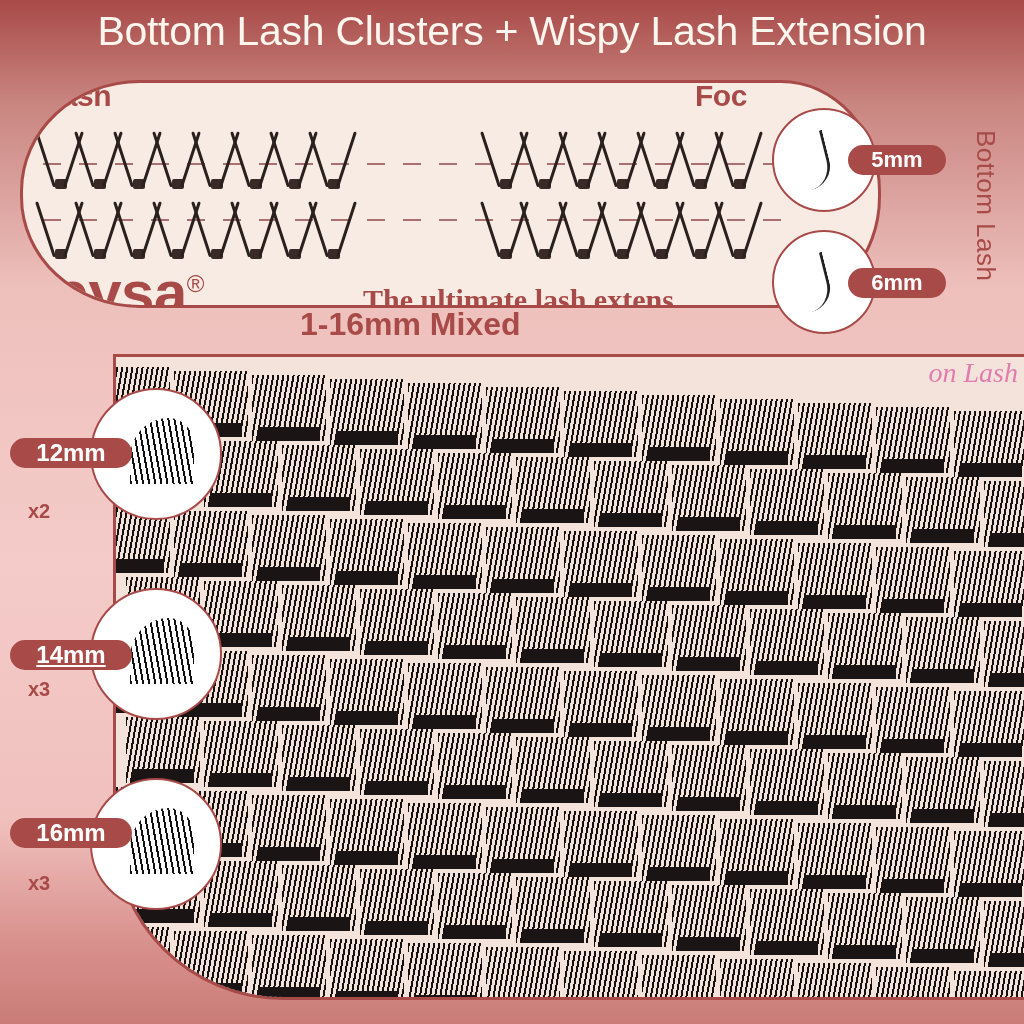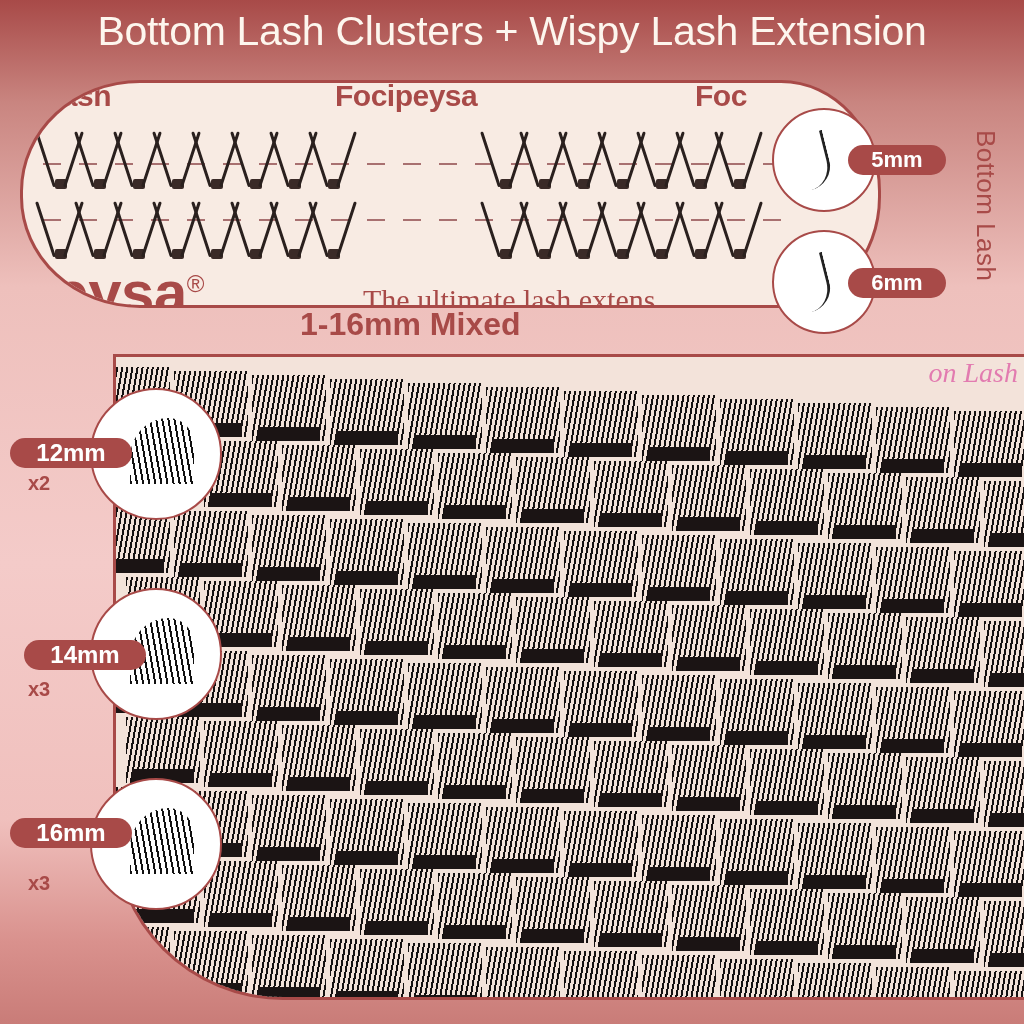--- a/index.html
+++ b/index.html
@@ -5,21 +5,21 @@
   html,body{margin:0;padding:0;}
   body{width:1024px;height:1024px;overflow:hidden;position:relative;
     font-family:"Liberation Sans",sans-serif;
     background:linear-gradient(180deg,#a84a48 0%,#c98580 10%,#eec0bc 28%,#f4cbc9 55%,#f0c0bd 80%,#d9918d 92%,#c97c78 100%);}
   .title{position:absolute;left:0;top:8px;width:1024px;text-align:center;color:#fdf6ee;font-size:41px;letter-spacing:-0.3px;}
   
   .top-card{position:absolute;left:20px;top:80px;width:855px;height:222px;background:#f8ebe3;
     border:3px solid #a84a48;border-radius:120px 100px 100px 120px/111px;overflow:hidden;}
   .brand{position:absolute;color:#a84a48;font-weight:bold;font-size:30px;letter-spacing:-0.5px;}
   .brand.big{font-size:60px;bottom:-22px;left:-20px;}
-  .tagline{position:absolute;color:#a84a48;font-family:"Liberation Serif",serif;font-weight:normal;font-size:30px;bottom:-12px;left:340px;}
+  .tagline{position:absolute;color:#a84a48;font-family:"Liberation Serif",serif;font-weight:bold;font-size:30px;bottom:-12px;left:340px;}
   .strip-row{position:absolute;left:20px;height:70px;display:flex;gap:3px;}
   .lash-v{width:36px;height:66px;position:relative;}
   .lash-v::before,.lash-v::after{content:"";position:absolute;bottom:4px;width:3px;height:58px;background:#2a201e;border-radius:2px;}
   .lash-v::before{left:10px;transform:rotate(-18deg);transform-origin:bottom;}
   .lash-v::after{left:20px;transform:rotate(18deg);transform-origin:bottom;}
   .lash-v .b{position:absolute;bottom:2px;left:12px;width:12px;height:10px;background:#3a2a27;border-radius:2px;}
   .dash{position:absolute;height:2px;background:repeating-linear-gradient(90deg,#a87070 0 18px,transparent 18px 36px);}
   .sample-circle{position:absolute;width:100px;height:100px;border-radius:50%;background:#fff;border:2px solid #a84a48;}
   .sample-circle .lash{position:absolute;left:30px;top:22px;width:22px;height:56px;border-right:3px solid #222;border-radius:0 0 40px 0;transform:rotate(-14deg);}
   .pill{position:absolute;background:#a84a48;color:#fff;font-weight:bold;border-radius:16px;text-align:center;}
@@ -38,21 +38,20 @@
   .big-circle .fan{position:absolute;left:38px;top:28px;width:64px;height:66px;
     background:repeating-linear-gradient(80deg,#111 0 2px,transparent 2px 6px);border-radius:60% 40% 0 0;}
 </style>
 </head>
 <body>
 
 <div class="title">Bottom Lash Clusters + Wispy Lash Extension</div>
 
 <div class="top-card">
   <span class="brand" style="left:30px;top:-4px;">lash</span>
-  <span class="brand" style="left:312px;top:-4px;">Focipeysa</span>
   <span class="brand" style="left:672px;top:-4px;">Foc</span>
   <div class="dash" style="left:20px;top:80px;width:740px;"></div>
   <div class="dash" style="left:20px;top:136px;width:740px;"></div>
   <div class="strip-row" style="top:42px;">
     <div class="lash-v">
         <div class="b"></div>
       </div>
     <div class="lash-v">
         <div class="b"></div>
       </div>
@@ -476,25 +475,25 @@
       <div class="cluster" style="left: 682px; top: 606px;"></div>
       <div class="cluster" style="left: 760px; top: 610px;"></div>
       <div class="cluster" style="left: 838px; top: 614px;"></div>
     </div>
 </div>
 
 <div class="big-circle" style="left:90px;top:388px;">
     <div class="fan"></div>
   </div>
 <div class="pill lg" style="left:10px;top:438px;">12mm</div>
-<div class="qty" style="left:28px;top:472px;">x2</div>
+<div class="qty" style="left:28px;top:500px;">x2</div>
 
 <div class="big-circle" style="left:90px;top:588px;">
     <div class="fan"></div>
   </div>
-<div class="pill lg" style="left:24px;top:640px;">14mm</div>
+<div class="pill lg" style="left:10px;top:640px;text-decoration:underline;">14mm</div>
 <div class="qty" style="left:28px;top:678px;">x3</div>
 
 <div class="big-circle" style="left:90px;top:778px;">
     <div class="fan"></div>
   </div>
 <div class="pill lg" style="left:10px;top:818px;">16mm</div>
 <div class="qty" style="left:28px;top:872px;">x3</div>
 
 </body></html>

